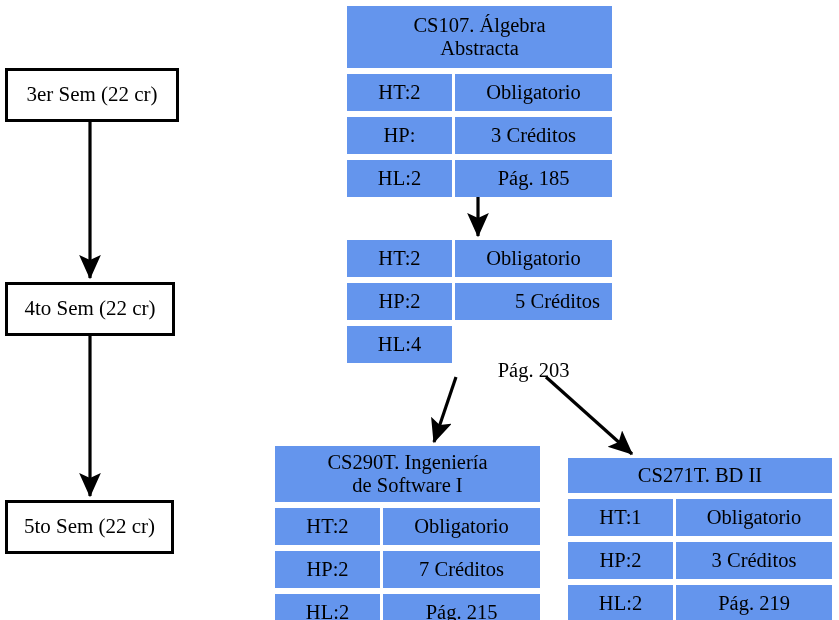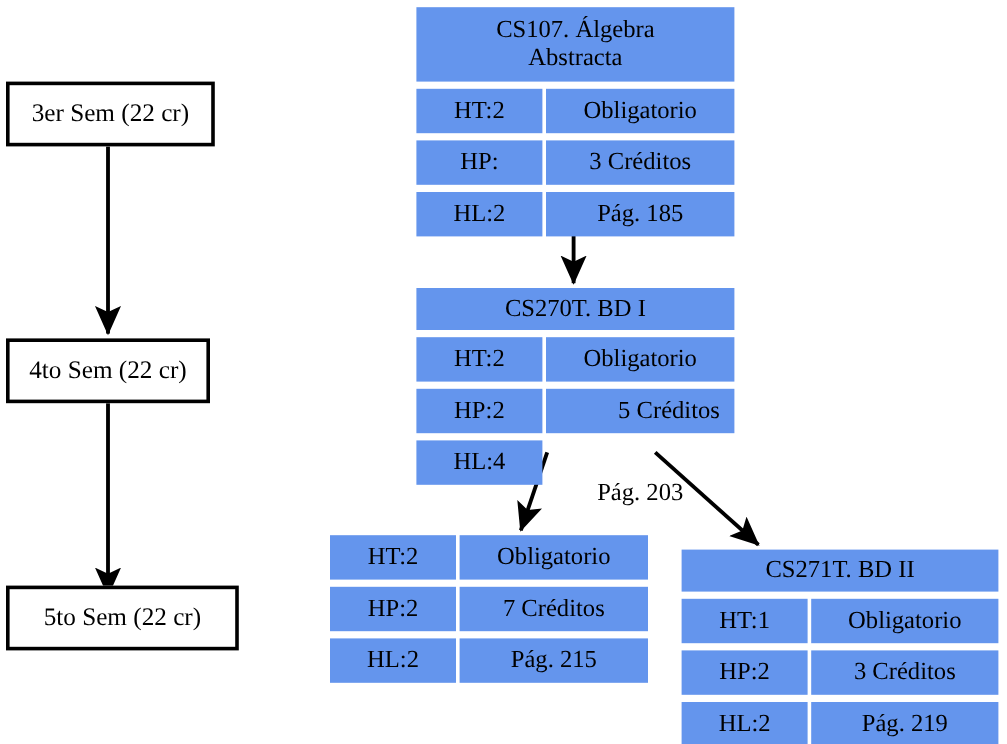--- a/index.html
+++ b/index.html
@@ -99,55 +99,56 @@
         <line x1="90" y1="336" x2="90" y2="496" stroke="#000000"></line>
         <line x1="478" y1="180" x2="478" y2="236" stroke="#000000"></line>
         <line x1="456" y1="377" x2="434" y2="442" stroke="#000000"></line>
         <line x1="546" y1="377" x2="632" y2="454" stroke="#000000"></line>
       </g>
   </svg>
 
   <div id="sem-layer">
       <div class="sem-box" style="left: 5px; top: 68px; width: 174px; height: 54px; border-color: rgb(0, 0, 0);">3er Sem (22 cr)</div>
       <div class="sem-box" style="left: 5px; top: 282px; width: 170px; height: 54px; border-color: rgb(0, 0, 0);">4to Sem (22 cr)</div>
-      <div class="sem-box" style="left: 5px; top: 488px; width: 194px; height: 54px; border-color: rgb(0, 0, 0);">5to Sem (22 cr)</div>
+      <div class="sem-box" style="left: 5px; top: 500px; width: 169px; height: 54px; border-color: rgb(0, 0, 0);">5to Sem (22 cr)</div>
     </div>
   <div id="course-layer">
       <div class="course" style="left: 347px; top: 6px; width: 265px;">
         <div class="course-title" style="height: 62px; background: rgb(100, 149, 237);">CS107. Álgebra
 Abstracta</div>
         <div class="course-row">
           <div class="cell cell-left" style="background: rgb(100, 149, 237);">HT:2</div>
           <div class="cell cell-right" style="background: rgb(100, 149, 237);">Obligatorio</div>
         </div>
         <div class="course-row">
           <div class="cell cell-left" style="background: rgb(100, 149, 237);">HP:</div>
           <div class="cell cell-right" style="background: rgb(100, 149, 237);">3 Créditos</div>
         </div>
         <div class="course-row">
           <div class="cell cell-left" style="background: rgb(100, 149, 237);">HL:2</div>
           <div class="cell cell-right" style="background: rgb(100, 149, 237);">Pág. 185</div>
         </div>
       </div>
       <div class="course" style="left: 347px; top: 240px; width: 265px;">
-        <div class="course-title" style="height: 35px; background: rgb(100, 149, 237);">CS270T. BD I</div>
         <div class="course-row">
           <div class="cell cell-left" style="background: rgb(100, 149, 237);">HT:2</div>
           <div class="cell cell-right" style="background: rgb(100, 149, 237);">Obligatorio</div>
         </div>
         <div class="course-row">
           <div class="cell cell-left" style="background: rgb(100, 149, 237);">HP:2</div>
           <div class="cell cell-right" style="background: rgb(100, 149, 237); padding-left: 48px;">5 Créditos</div>
         </div>
         <div class="course-row">
           <div class="cell cell-left" style="background: rgb(100, 149, 237);">HL:4</div>
           <div class="cell cell-right" style="background: rgb(100, 149, 237); margin-top: 44px;">Pág. 203</div>
         </div>
       </div>
       <div class="course" style="left: 275px; top: 446px; width: 265px;">
+        <div class="course-title" style="height: 56px; background: rgb(100, 149, 237);">CS290T. Ingeniería
+de Software I</div>
         <div class="course-row">
           <div class="cell cell-left" style="background: rgb(100, 149, 237);">HT:2</div>
           <div class="cell cell-right" style="background: rgb(100, 149, 237);">Obligatorio</div>
         </div>
         <div class="course-row">
           <div class="cell cell-left" style="background: rgb(100, 149, 237);">HP:2</div>
           <div class="cell cell-right" style="background: rgb(100, 149, 237);">7 Créditos</div>
         </div>
         <div class="course-row">
           <div class="cell cell-left" style="background: rgb(100, 149, 237);">HL:2</div>

